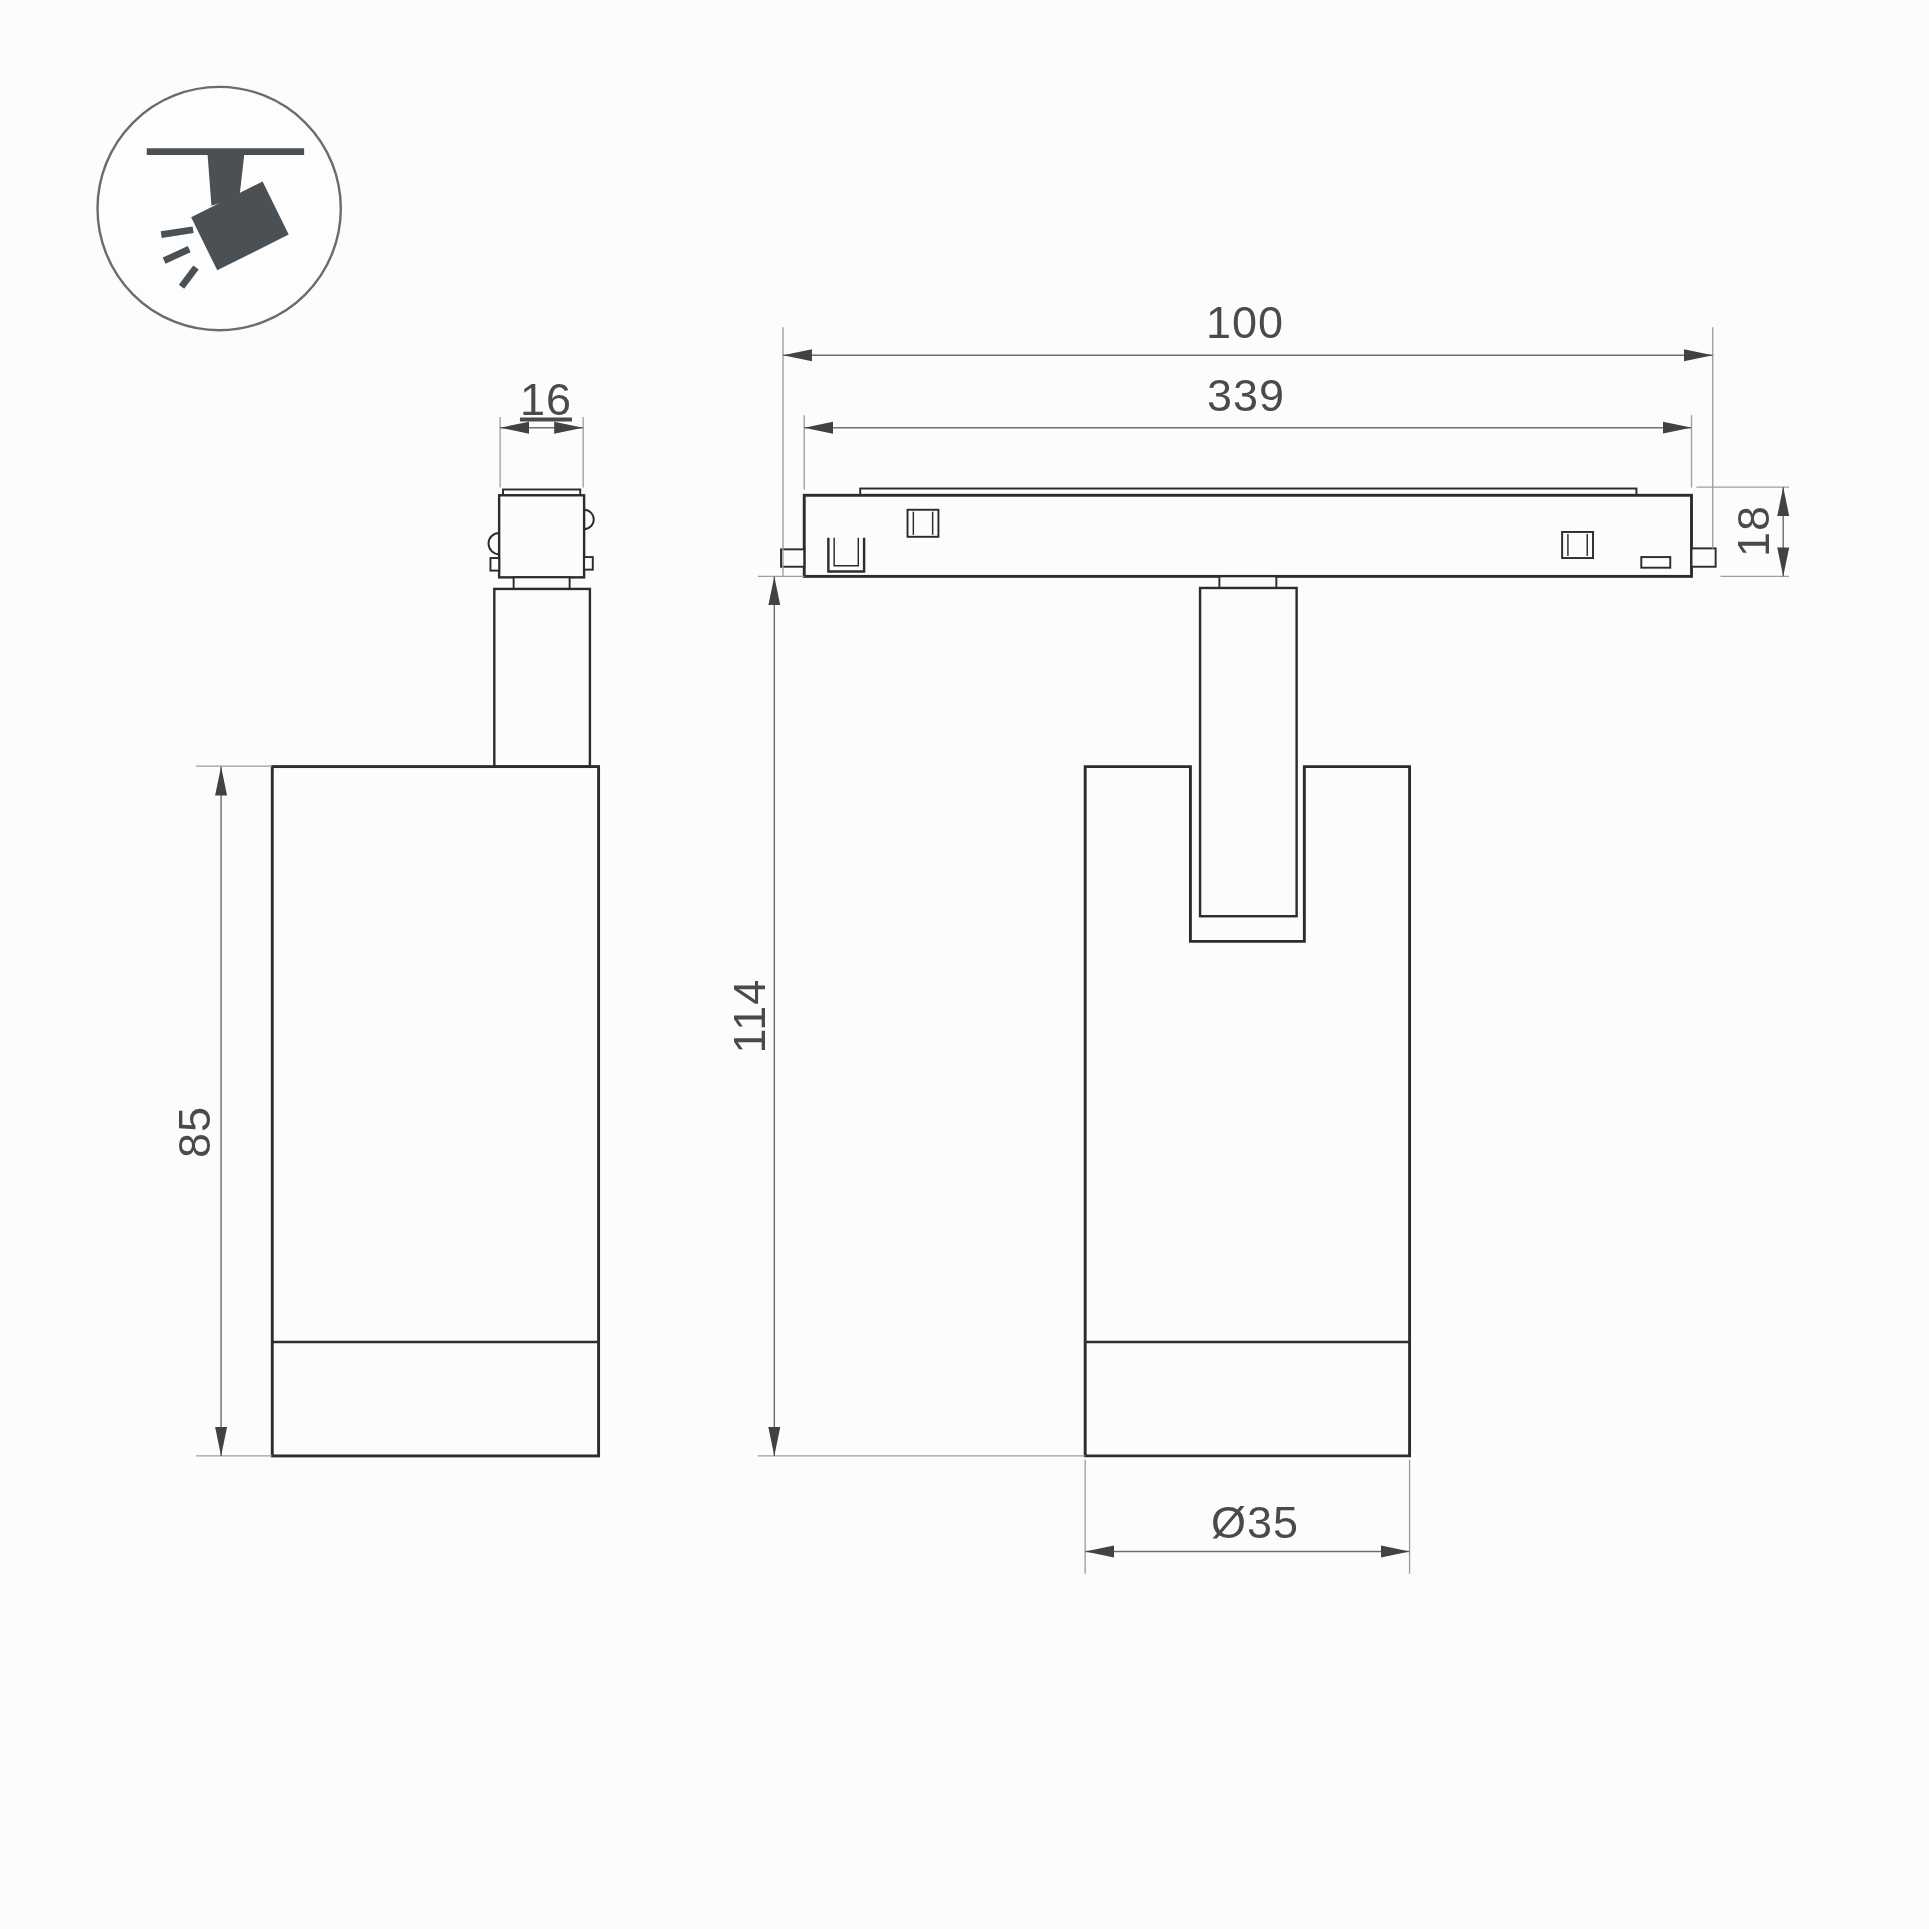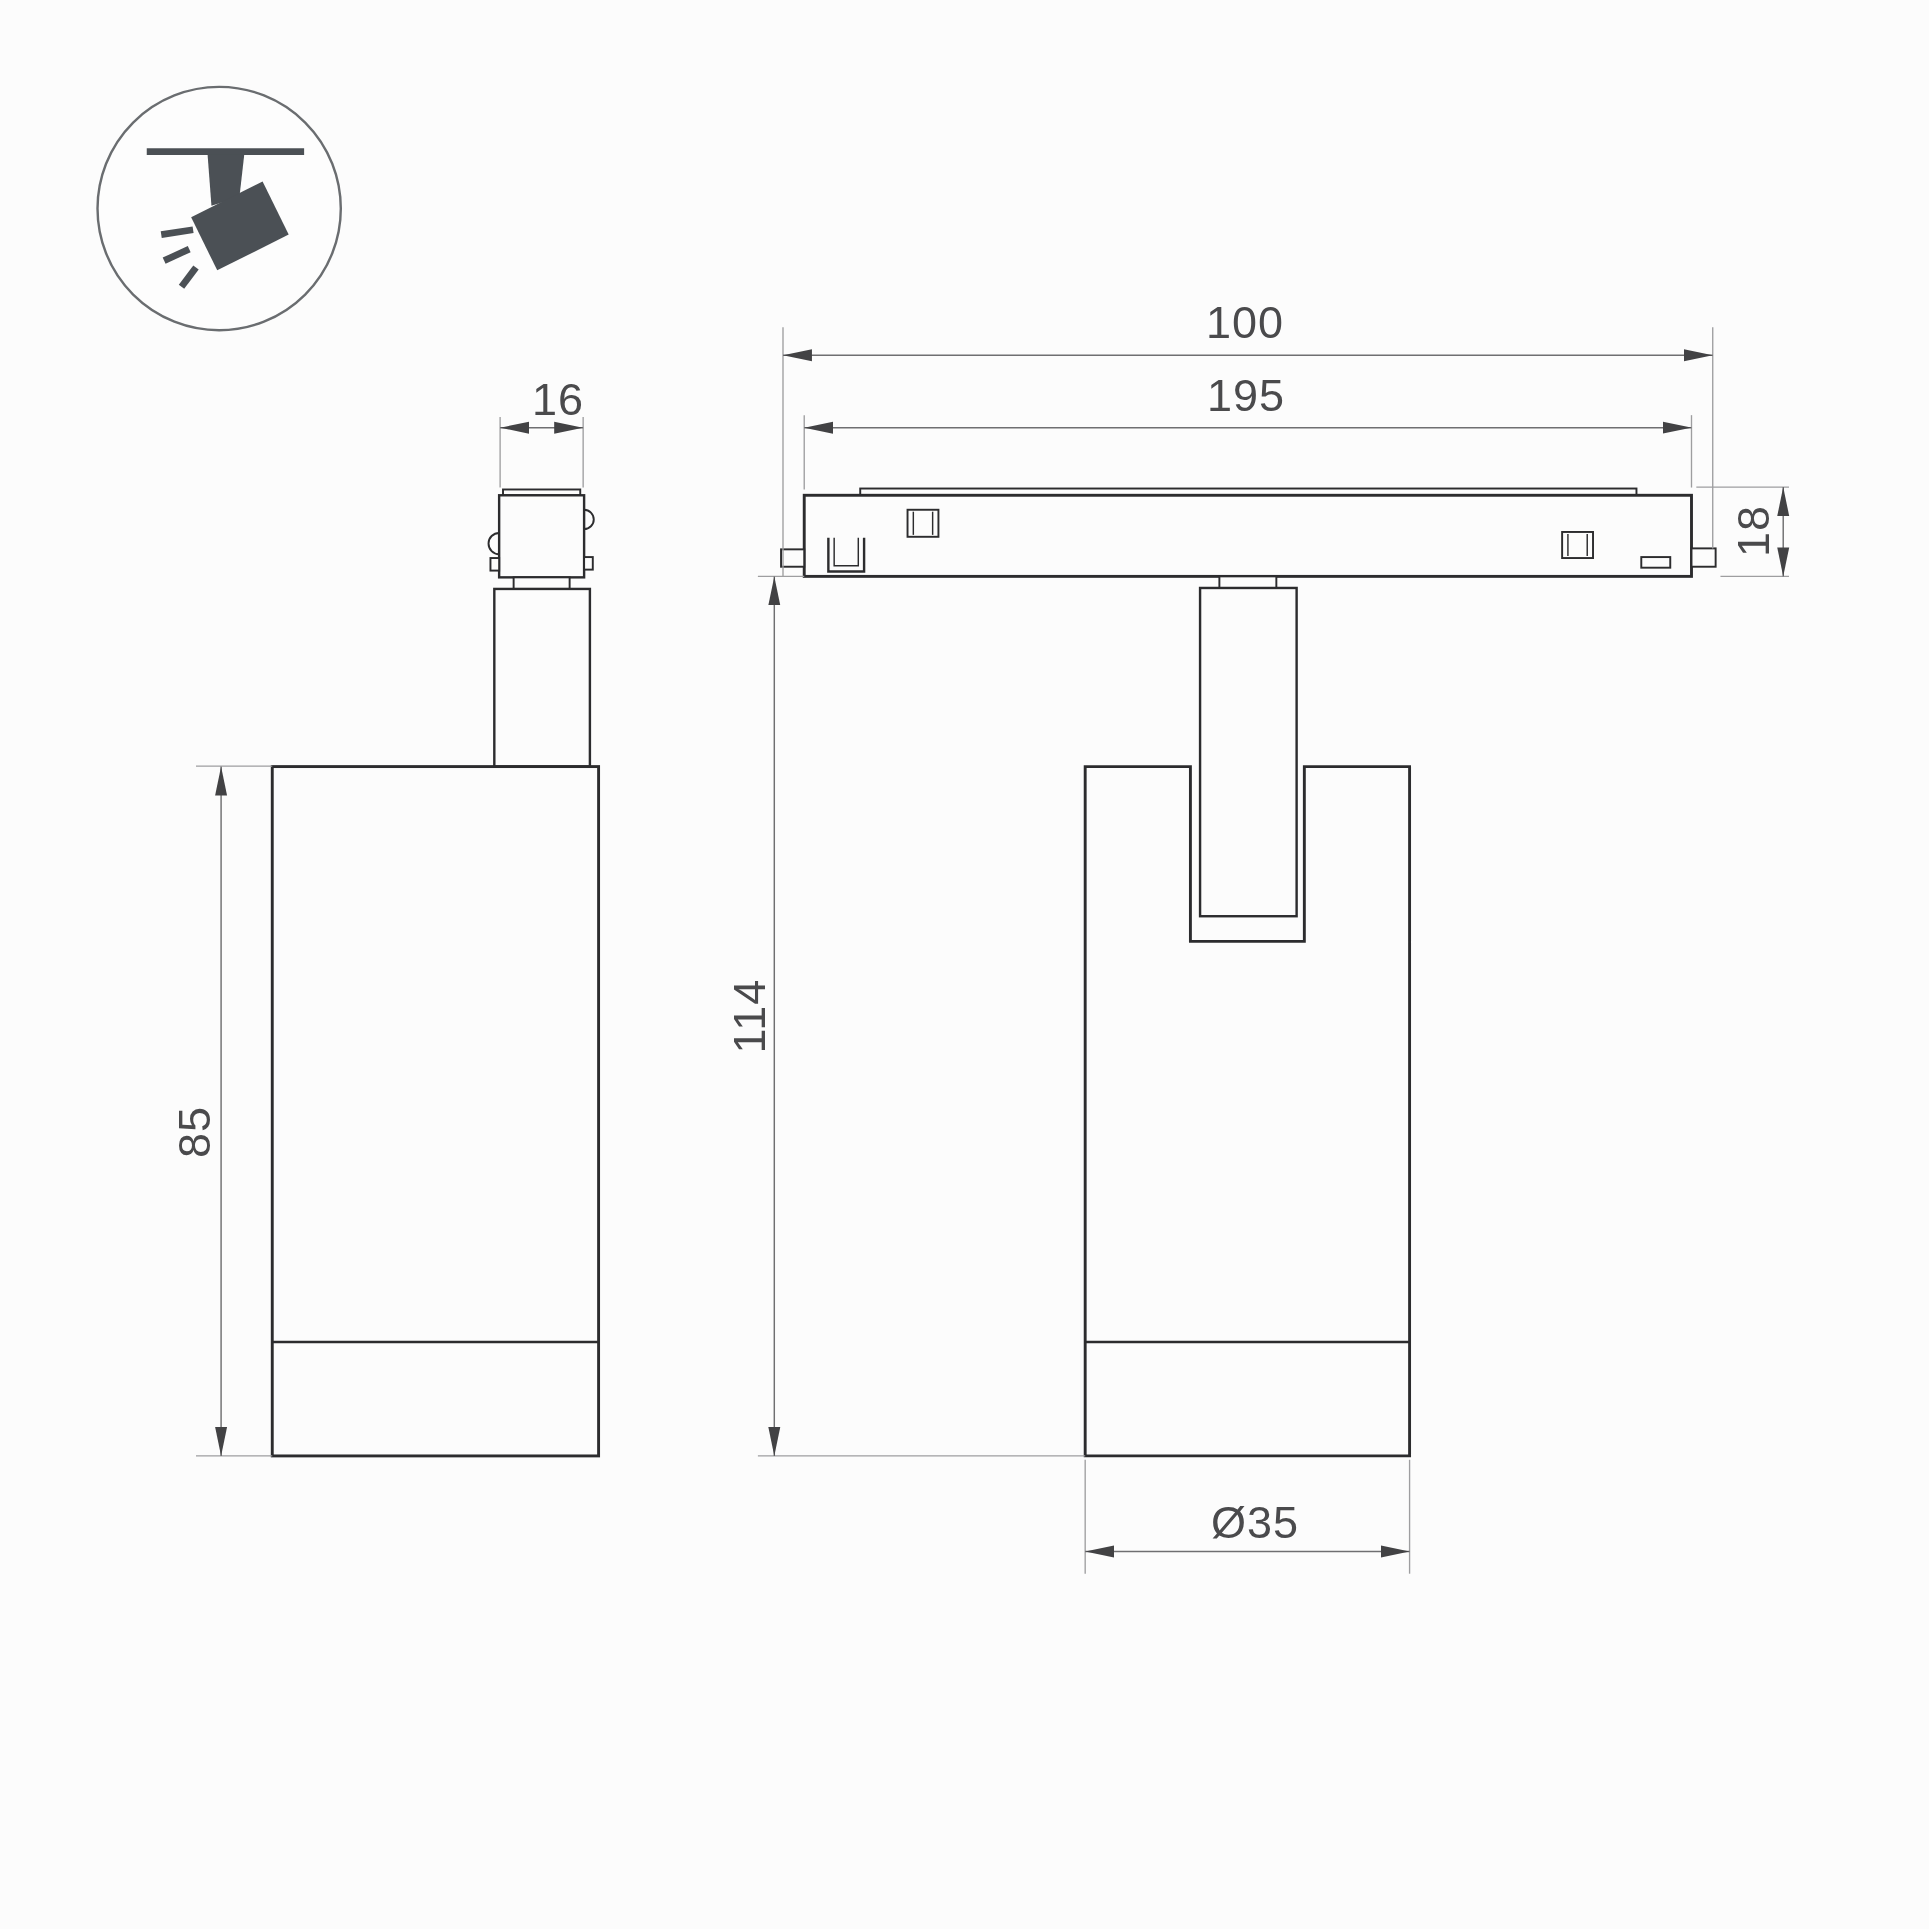--- a/index.html
+++ b/index.html
@@ -103,22 +103,22 @@
       <line x1="518" y1="443" x2="604" y2="443" marker-start="url(#arr)" marker-end="url(#arr)"></line>
       <line x1="811" y1="368" x2="1774" y2="368" marker-start="url(#arr)" marker-end="url(#arr)"></line>
       <line x1="833" y1="443" x2="1752" y2="443" marker-start="url(#arr)" marker-end="url(#arr)"></line>
       <line x1="1847" y1="504.5" x2="1847" y2="597" marker-start="url(#arr)" marker-end="url(#arr)"></line>
       <line x1="229" y1="794" x2="229" y2="1508" marker-start="url(#arr)" marker-end="url(#arr)"></line>
       <line x1="802" y1="597" x2="802" y2="1508" marker-start="url(#arr)" marker-end="url(#arr)"></line>
       <line x1="1124" y1="1607" x2="1460" y2="1607" marker-start="url(#arr)" marker-end="url(#arr)"></line>
     </g>
   </svg>
 
-  <div class="dim-label" style="left:558px;top:399px;">16</div>
+  <div class="dim-label" style="left:546px;top:399px;text-decoration:underline;">16</div>
   <div class="dim-label" style="left:1245px;top:322px;">100</div>
-  <div class="dim-label" style="left:1246px;top:395px;">195</div>
+  <div class="dim-label" style="left:1246px;top:395px;">339</div>
   <div class="dim-label vertical" style="left:1753px;top:531px;">18</div>
   <div class="dim-label vertical" style="left:194px;top:1132px;">85</div>
   <div class="dim-label vertical" style="left:749px;top:1016px;">114</div>
   <div class="dim-label" style="left:1255px;top:1522px;">Ø35</div>
 
 </div>
 
 
 </body></html>

